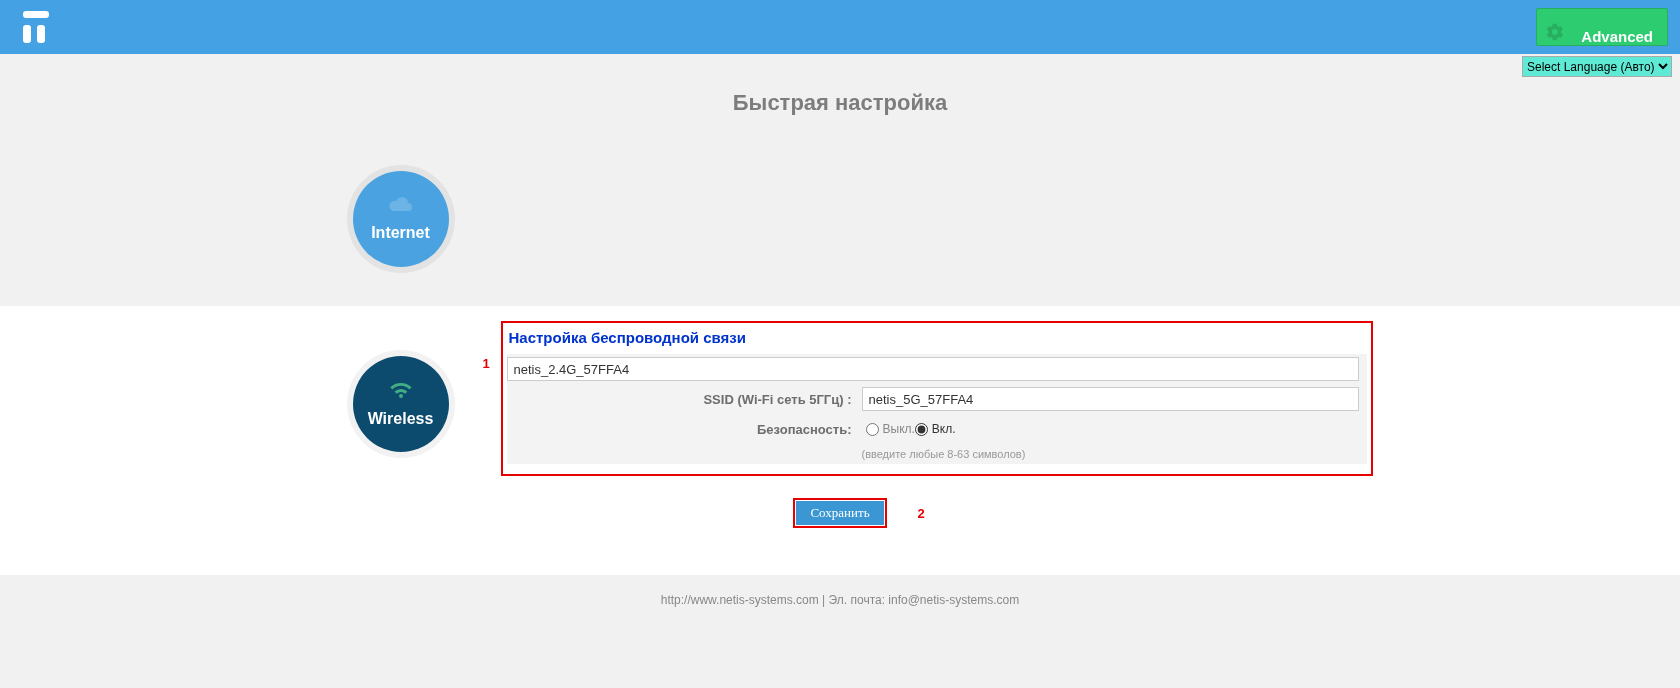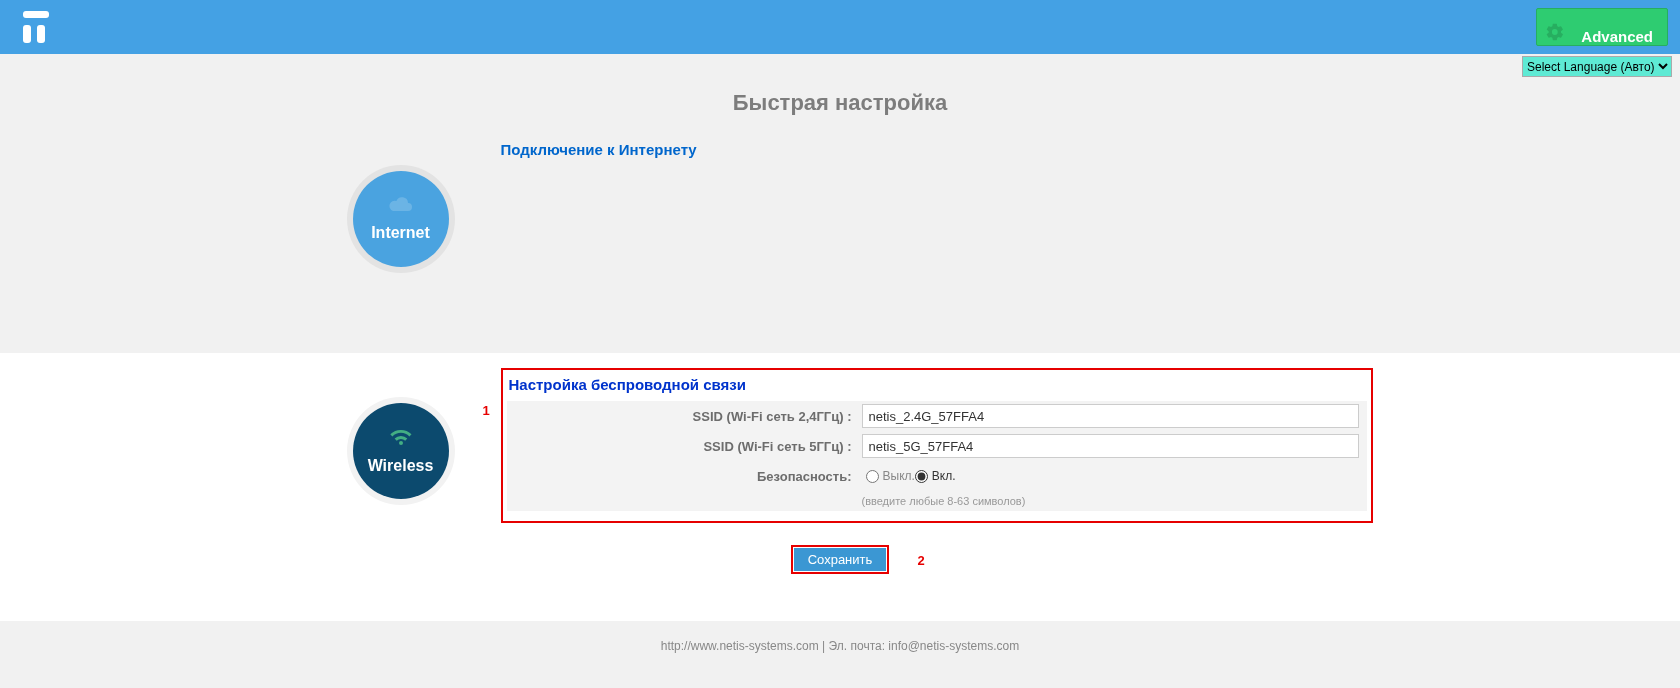--- a/index.html
+++ b/index.html
@@ -48,21 +48,21 @@
     .pwd-wrap { position:relative; }
     .eye-icon { position:absolute; right:8px; top:4px; color:#ccc; cursor:pointer; }
     .radio-group { display:flex; align-items:center; font-size:12px; color:#888; padding-left:4px; }
     .radio-group label { display:flex; align-items:center; gap:4px; cursor:pointer; }
     .radio-group input { margin:0; accent-color:#333; }
     .radio-group .on { color:#333; }
     .hint-row { background:#f3f3f3; font-size:11px; color:#999; padding:4px 0 4px 355px; }
     
     
     .save-row { position:relative; text-align:center; padding:25px 0 20px 0; }
-    .save-btn { display:inline-block; background:#3b97d3; color:#fff; border:none; font-size:13px; padding:4px 14px; cursor:pointer; outline:2px solid #e60000; outline-offset:1px; }
+    .save-btn { display:inline-block; background:#3b97d3; color:#fff; border:none; font-size:13px; padding:4px 14px; cursor:pointer; outline:2px solid #e60000; outline-offset:1px;font-family:Liberation Serif, serif; }
     .red-label-save { position:absolute; color:#e60000; font-weight:bold; font-size:13px; left:615px; top:30px; }
     
     
     .footer { background:#f1f1f1; font-size:12px; color:#888; padding:18px 0 90px 0; }
     .footer-inner { width:1400px; margin:0 auto; padding-left:0;text-align:center; }
     .footer a { color:#888; text-decoration:none; }
   </style>
 </head>
 <body>
 
@@ -87,21 +87,20 @@
 <div class="langbar">
   <select class="lang-select">
     <option>Select Language (Авто)</option>
   </select>
 </div>
 
 <div class="greyband">
   <div class="page-title">Быстрая настройка</div>
   <div class="content">
     <div class="section">
-      <div class="section-title">Подключение к Интернету</div>
       <div class="circle internet">
         <span class="icon">
           <svg width="26" height="18" viewBox="0 0 26 18" fill="#7abce8">
               <path d="M20 7a6 6 0 0 0-11.6-1.9A5 5 0 0 0 5 15h15a4 4 0 0 0 0-8Z"></path>
             </svg>
         </span>
         <span>Internet</span>
       </div>
       <div class="internet-body"></div>
     </div>
@@ -117,21 +116,20 @@
     </span>
     <span>Wireless</span>
   </div>
 
   <span class="red-label one">1</span>
 
   <div class="redbox">
     <div class="wireless-title">Настройка беспроводной связи</div>
 
     <div class="form-row">
-      <div class="form-label">SSID (Wi-Fi сеть 2,4ГГц) :</div>
       <div class="form-field">
         <input type="text" value="netis_2.4G_57FFA4" style="">
       </div>
     </div>
 
     <div class="form-row">
       <div class="form-label">SSID (Wi-Fi сеть 5ГГц) :</div>
       <div class="form-field">
         <input type="text" value="netis_5G_57FFA4" style="">
       </div>

